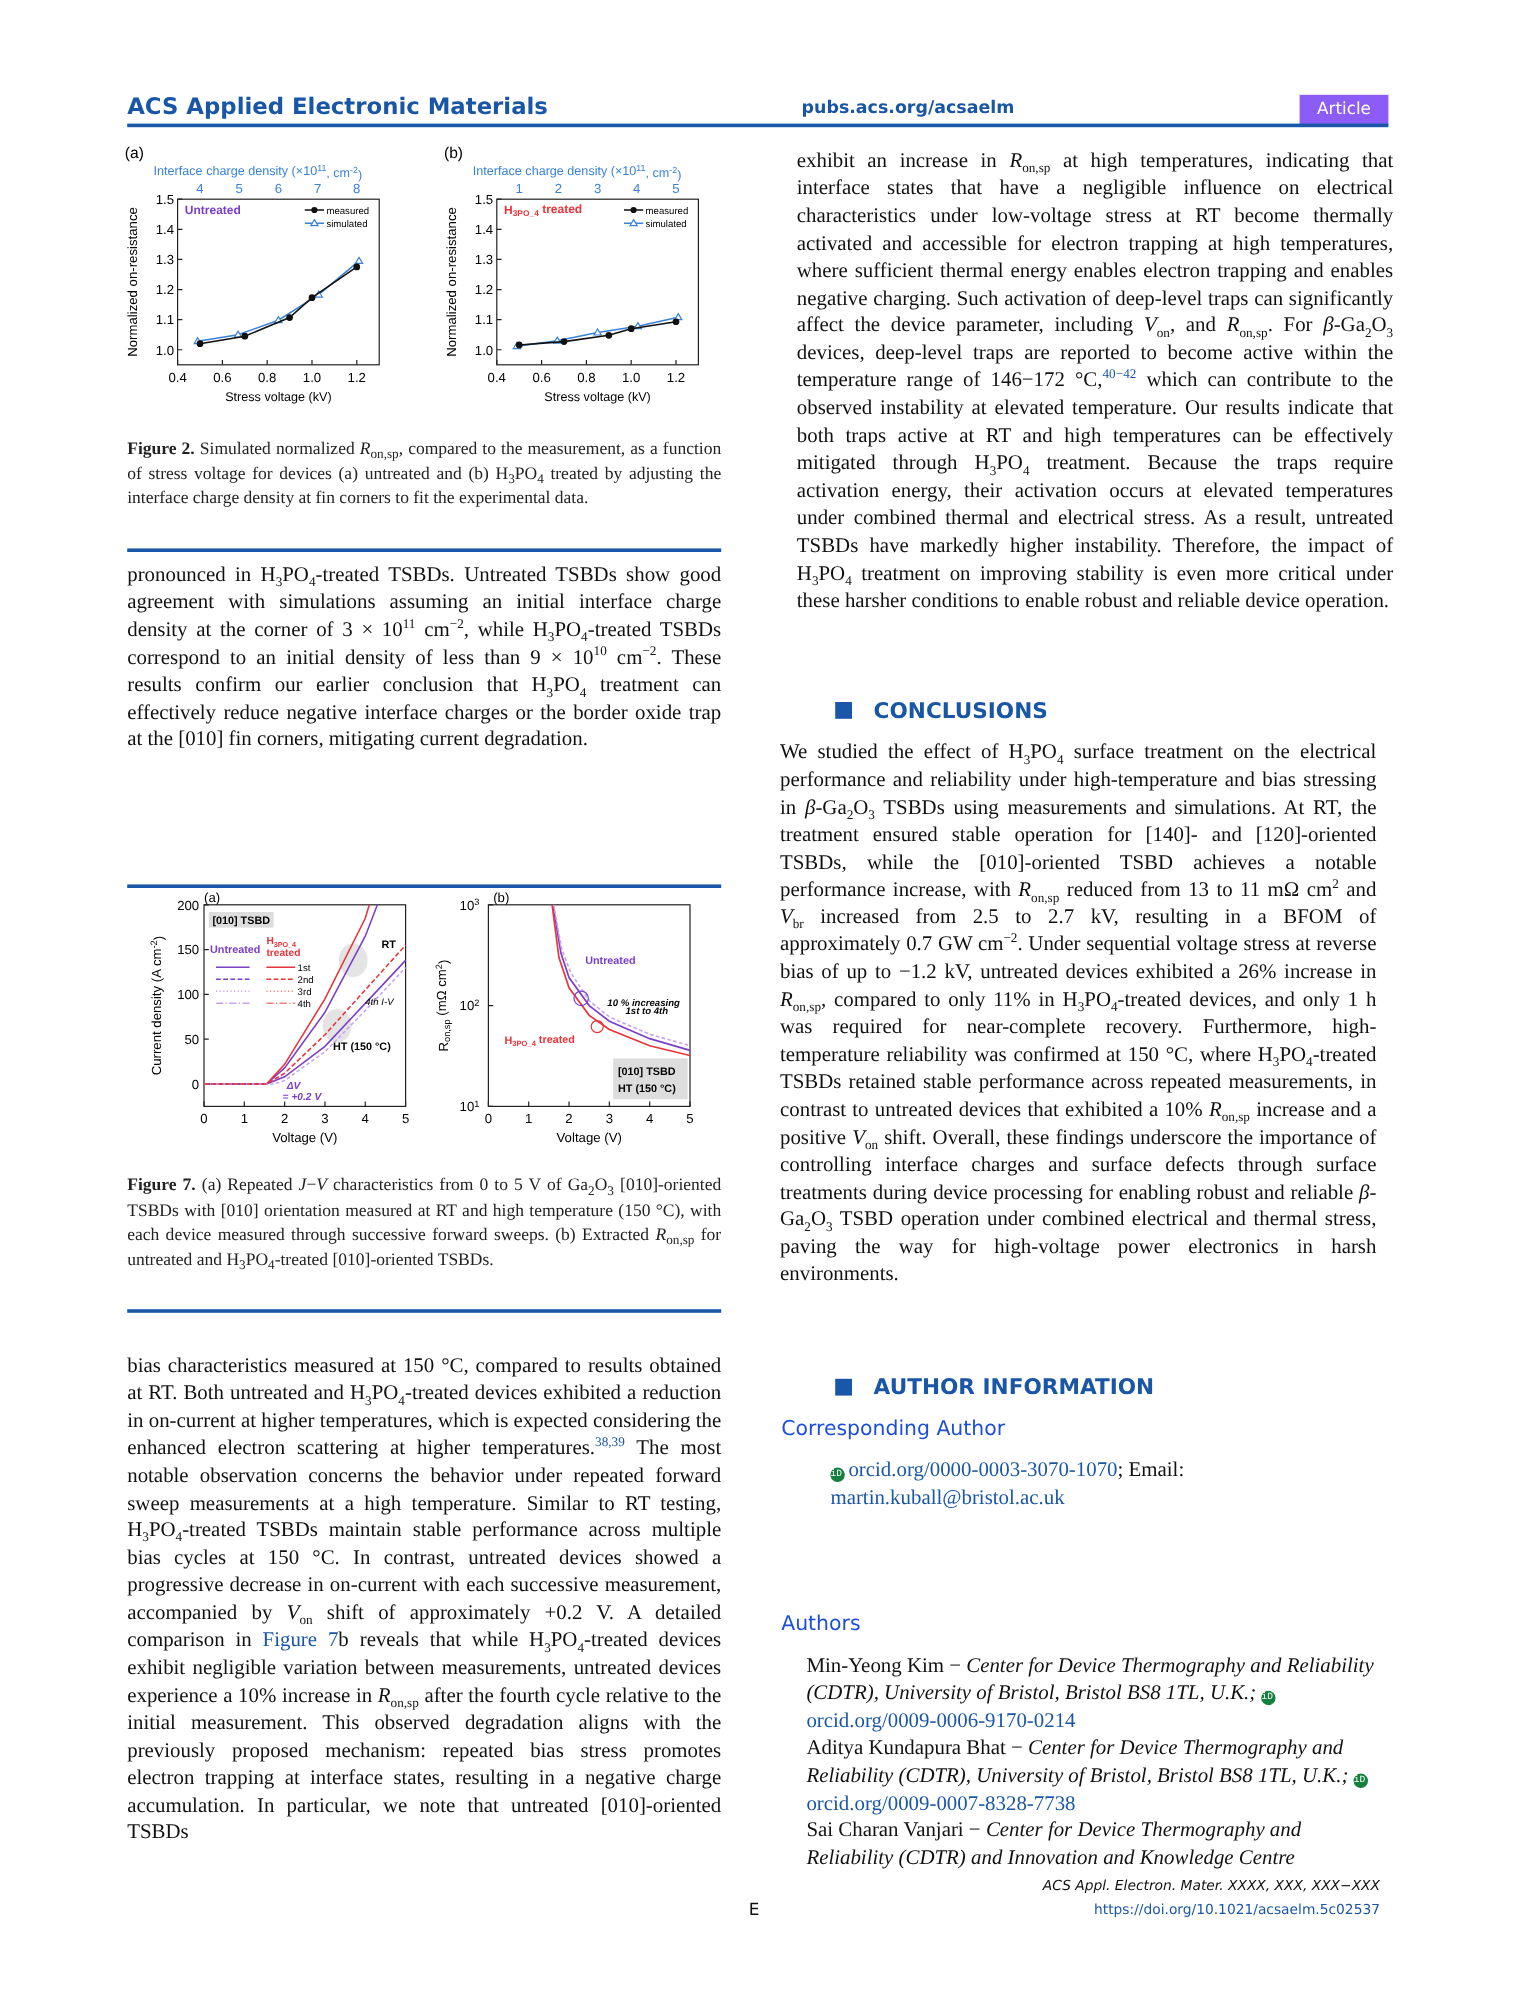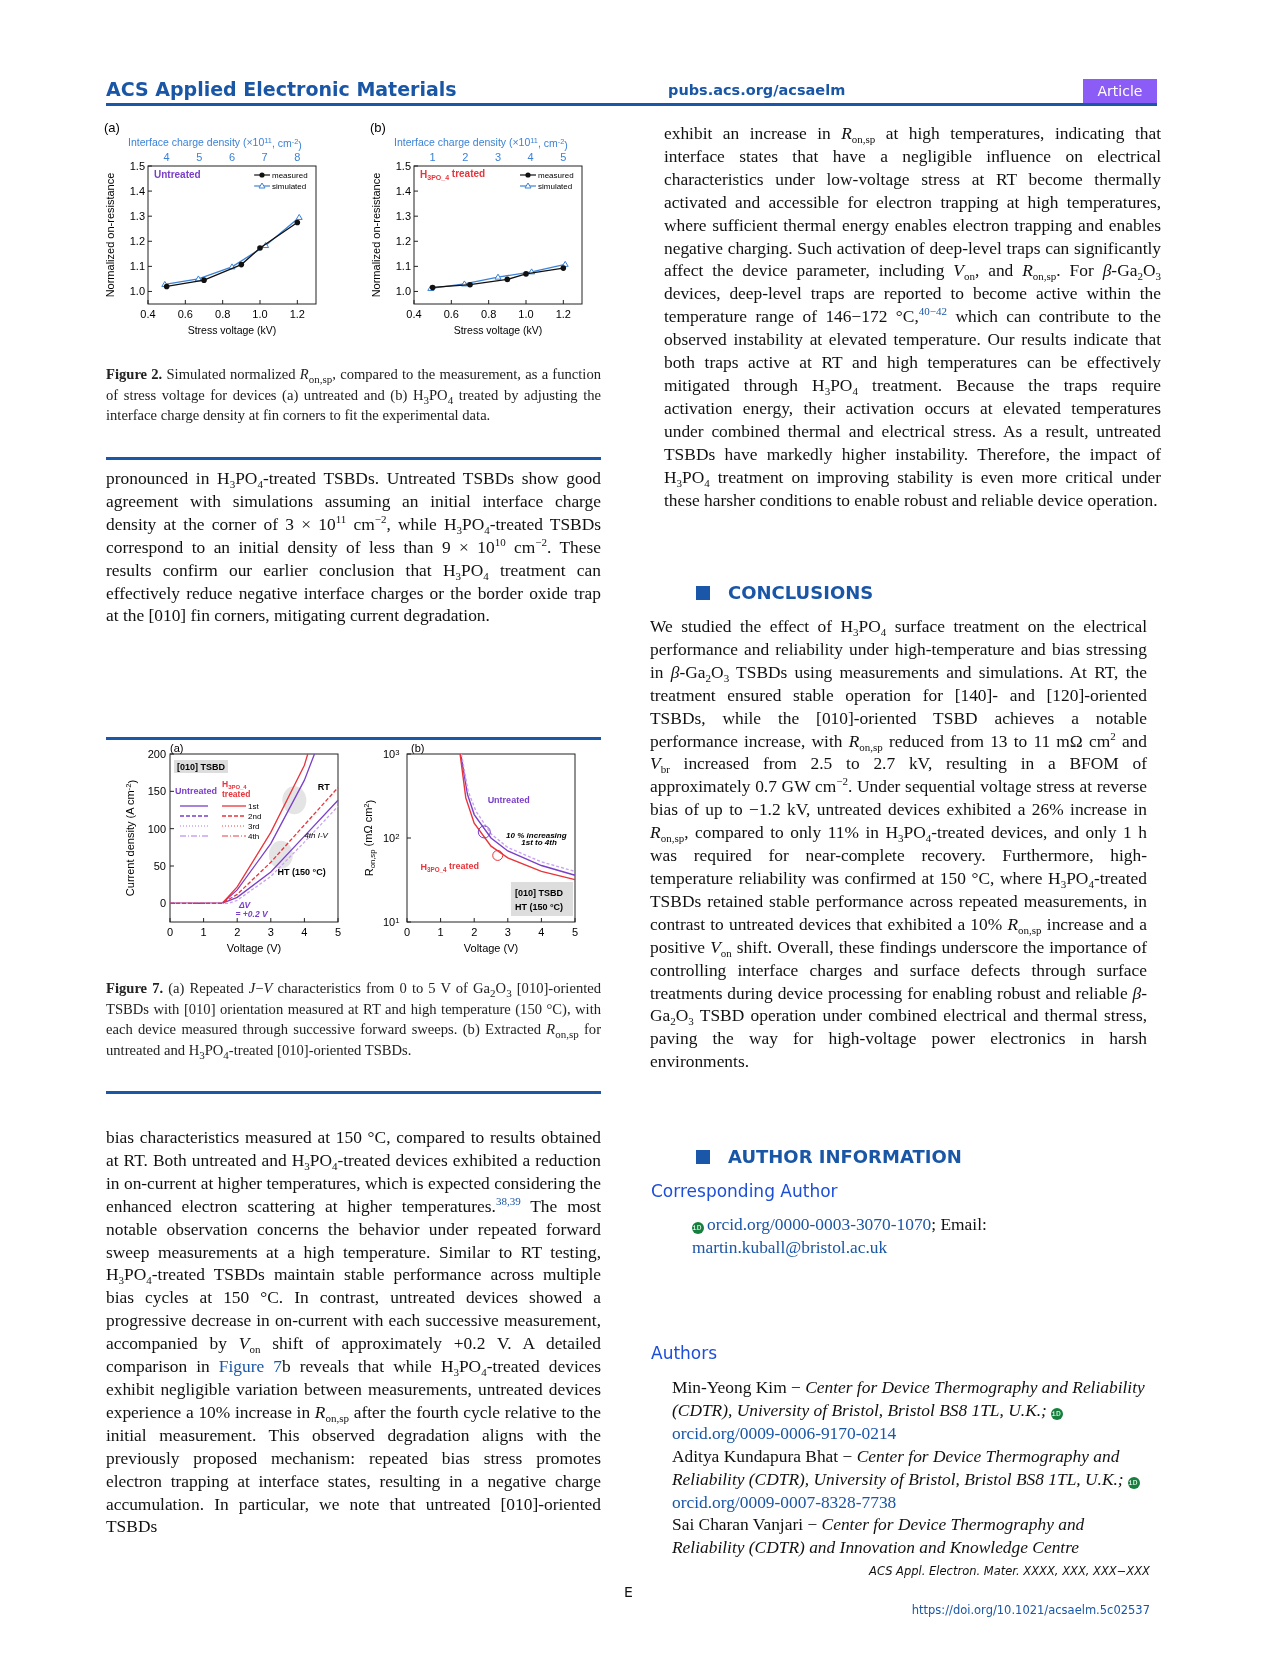--- a/index.html
+++ b/index.html
@@ -18,21 +18,21 @@
   .sup{font-size:11px;vertical-align:super;line-height:0;}
   .sub{font-size:11px;vertical-align:sub;line-height:0;}
   .sec{position:absolute;font-family:"DejaVu Sans","Liberation Sans",sans-serif;font-weight:bold;font-size:18px;color:#1a56a6;padding-left:44px;}
   .sec .sq{display:inline-block;width:14px;height:14px;background:#1b57a8;margin-right:18px;vertical-align:-1px;}
   .subsec{position:absolute;font-family:"DejaVu Sans","Liberation Sans",sans-serif;font-size:17px;color:#1d4ed8;}
   .author{position:absolute;left:672px;width:478px;font-size:17.4px;line-height:22.9px;}
   .author .aff{font-style:italic;}
   .author .cont{padding-left:20px;}
   .orcid{display:inline-block;width:12px;height:12px;border-radius:50%;background:#15803d;color:#fff;font-size:8px;line-height:12px;text-align:left;font-family:Liberation Mono, monospace;vertical-align:0;margin-right:3px;}
   .foot-page{position:absolute;left:624px;top:1584px;font-family:"DejaVu Sans","Liberation Sans",sans-serif;font-size:14px;}
-  .foot-doi{position:absolute;right:116px;top:1584px;font-family:"DejaVu Sans","Liberation Sans",sans-serif;font-size:11.5px;color:#1a56a6;text-align:right;margin-top:19px;}
+  .foot-doi{position:absolute;right:116px;top:1584px;font-family:"DejaVu Sans","Liberation Sans",sans-serif;font-size:11.5px;color:#1a56a6;text-align:right;}
   .foot-cite{position:absolute;right:116px;top:1564px;font-family:"DejaVu Sans","Liberation Sans",sans-serif;font-size:11.5px;font-style:italic;text-align:center;}
   svg text{font-family:"Liberation Sans","DejaVu Sans",sans-serif;}
   .fig{position:absolute;}
 </style>
 </head>
 <body>
 
 <div class="hdr-title">ACS Applied Electronic Materials</div>
 <div class="hdr-url">pubs.acs.org/acsaelm</div>
 <div class="hdr-tab">Article</div>

